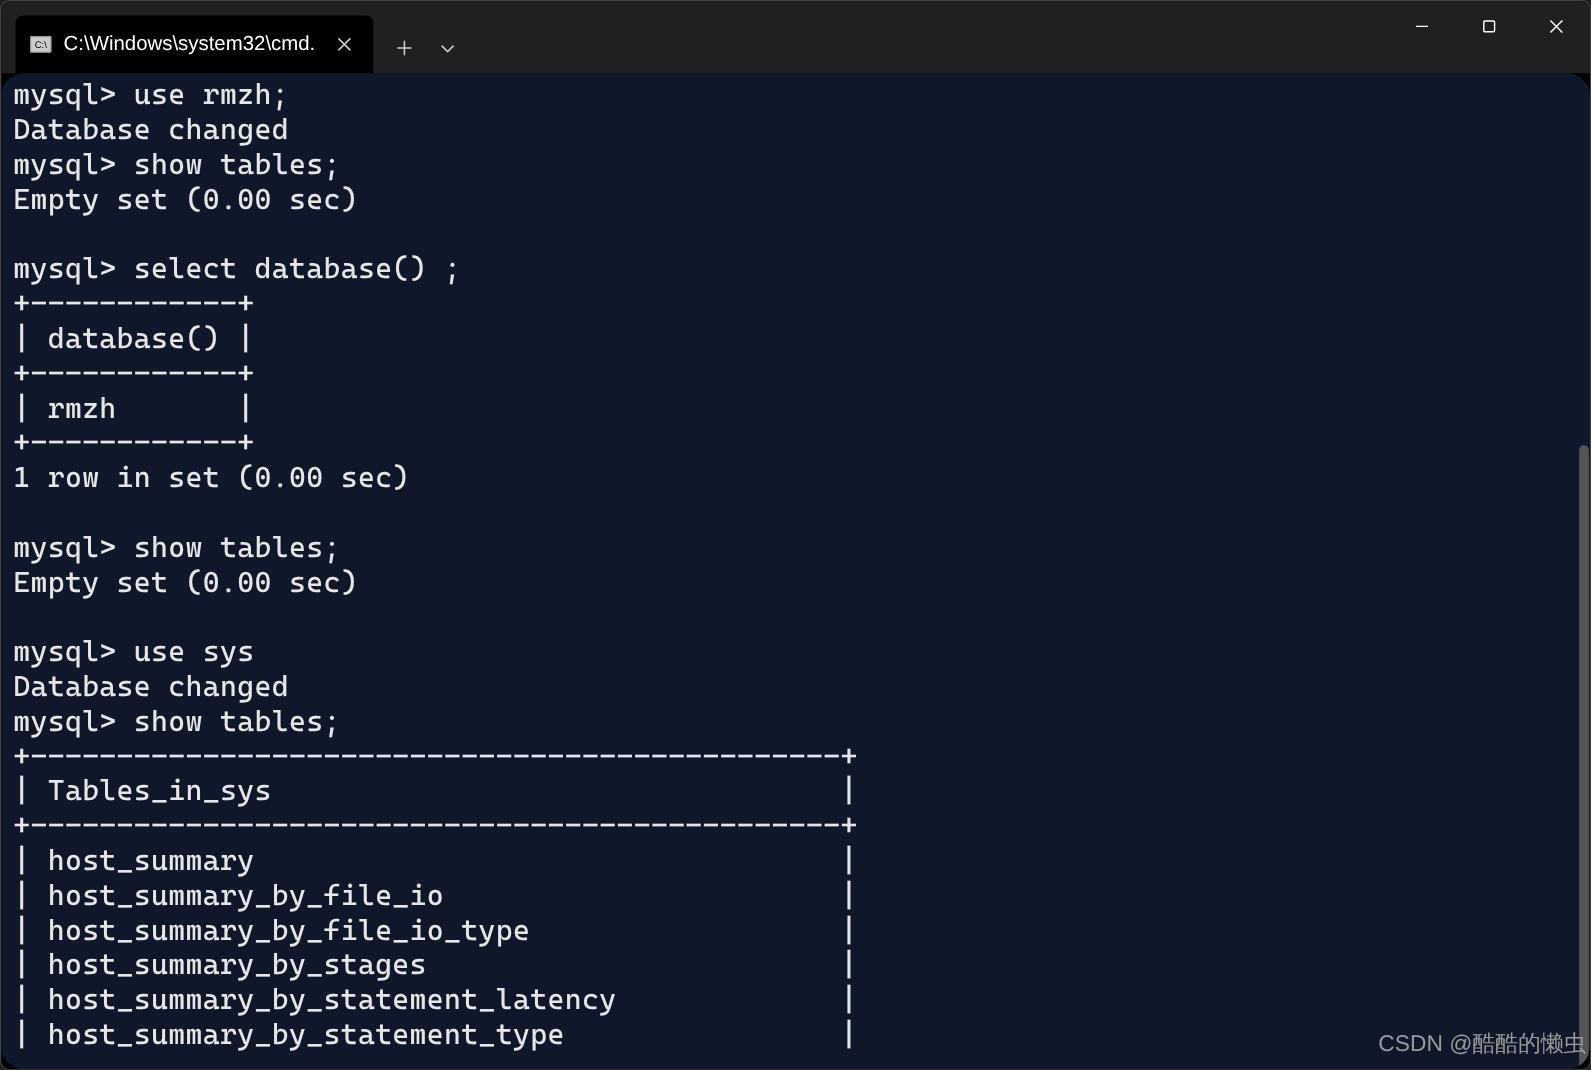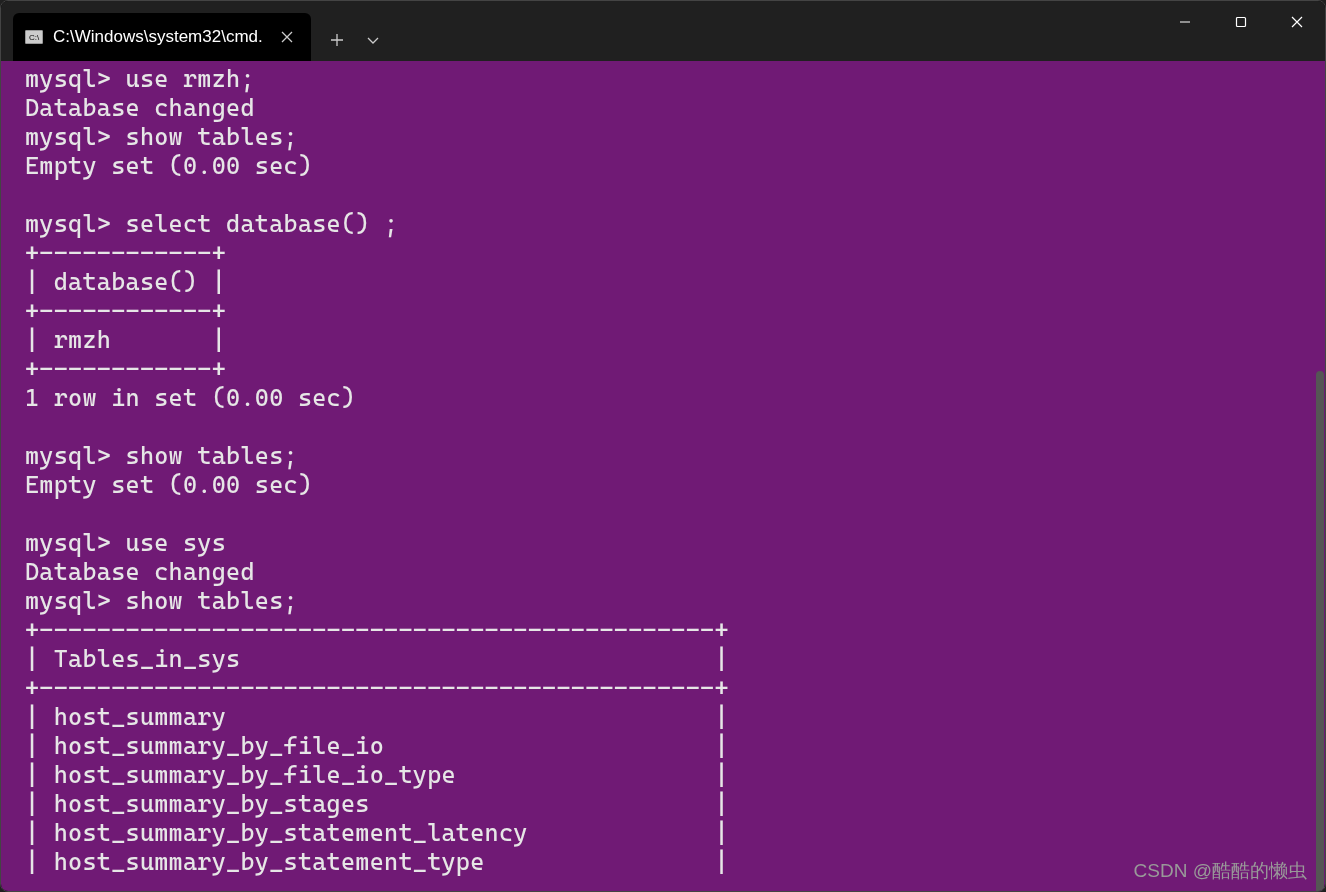--- a/index.html
+++ b/index.html
@@ -8,22 +8,22 @@
 .titlebar { height: 60px; background: #202020; display: flex; align-items: flex-start; position: relative; }
 .tab-strip { display: flex; align-items: center; padding-left: 12px; padding-top: 12px; }
 .tab { display: flex; align-items: center; background: #000; border-radius: 6px 6px 0 0; height: 48px; padding: 0 10px 0 12px; gap: 10px; min-width: 280px; }
 .tab-icon { width: 18px; height: 14px; background: #ccc; border: 1px solid #999; display: flex; align-items: center; justify-content: center; font-size: 8px; color: #000; border-radius: 1px; }
 .tab-title { color: #fff; font-size: 17px; font-weight: 500; white-space: nowrap; overflow: hidden; text-overflow: clip; flex: 1; max-width: 210px; }
 .tab-close { width: 28px; height: 28px; display: flex; align-items: center; justify-content: center; color: #ccc; border-radius: 4px; cursor: pointer; }
 .newtab-btn { width: 36px; height: 36px; display: flex; align-items: center; justify-content: center; color: #ccc; margin-left: 8px; margin-top: 6px; cursor: pointer; border-radius: 4px; font-size: 20px; }
 .dropdown-btn { width: 36px; height: 36px; display: flex; align-items: center; justify-content: center; color: #ccc; margin-top: 6px; cursor: pointer; border-radius: 4px; }
 .window-controls { position: absolute; right: 0; top: 0; display: flex; height: 42px; }
 .win-btn { width: 56px; height: 42px; display: flex; align-items: center; justify-content: center; color: #fff; cursor: pointer; }
-.terminal-body { flex: 1; background: #701a75; color: #e6e6e6; font-family: 'Cascadia Mono', 'Consolas', monospace; font-size: 24px; line-height: 29px; padding: 4px 24px; white-space: pre; overflow: hidden; position: relative; letter-spacing: 0.3px; }
-.watermark { position: absolute; bottom: 6px; right: 18px; color: #999; font-family: sans-serif; font-size: 19px; letter-spacing: 0; }
+.terminal-body { flex: 1; background: #0f172a; color: #e6e6e6; font-family: 'Cascadia Mono', 'Consolas', monospace; font-size: 24px; line-height: 29px; padding: 4px 10px; white-space: pre; overflow: hidden; position: relative; letter-spacing: 0.3px; border-radius: 19px; }
+.watermark { position: absolute; bottom: 6px; right: 3px; color: #999; font-family: sans-serif; font-size: 19px; letter-spacing: 0; }
 .scrollbar { position: absolute; right: 1px; top: 310px; width: 8px; height: 570px; background: #555; border-radius: 4px; }
 svg { display: block; }
 </style>
 </head>
 <body>
 
 <div class="window">
   <div class="titlebar">
     <div class="tab-strip">
       <div class="tab">

